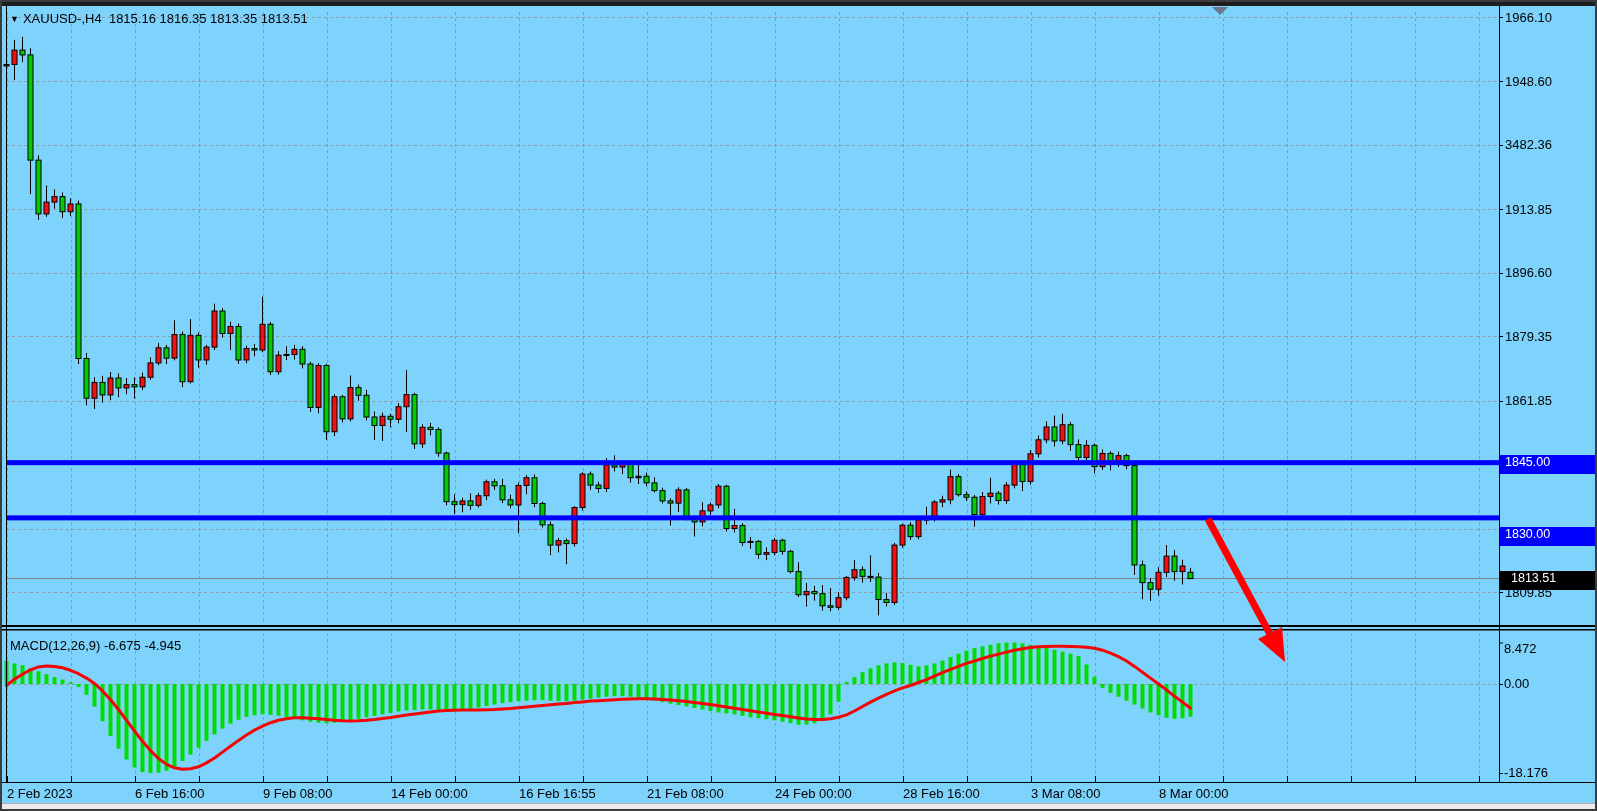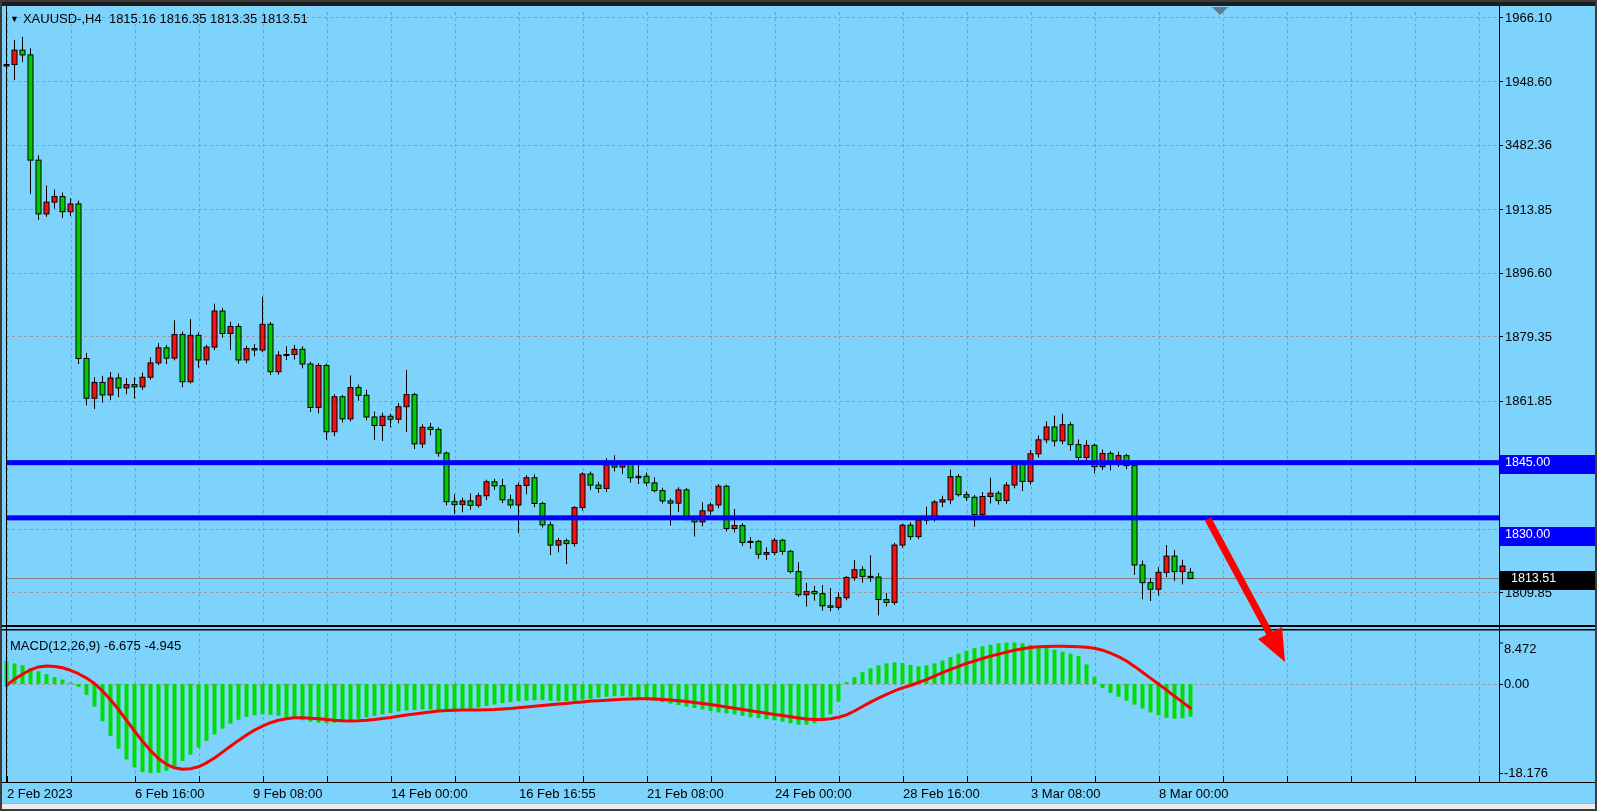--- a/index.html
+++ b/index.html
@@ -626,21 +626,21 @@
       <div class="txt plabel" style="top: 199.78px;">1913.85</div>
       <div class="txt plabel" style="top: 263.26px;">1896.60</div>
       <div class="txt plabel" style="top: 326.74px;">1879.35</div>
       <div class="txt plabel" style="top: 391.14px;">1861.85</div>
       <div class="txt plabel" style="top: 519.02px; margin-top: 48px;">1827.10</div>
       <div class="txt plabel" style="top: 582.5px;">1809.85</div>
     </div>
   <div id="taxis">
       <div class="txt" style="top: 784px; left: 5px;">2 Feb 2023</div>
       <div class="txt" style="top: 784px; left: 133px;">6 Feb 16:00</div>
-      <div class="txt" style="top: 784px; left: 251px;">9 Feb 08:00</div>
+      <div class="txt" style="top: 784px; left: 261px;">9 Feb 08:00</div>
       <div class="txt" style="top: 784px; left: 389px;">14 Feb 00:00</div>
       <div class="txt" style="top: 784px; left: 517px;">16 Feb 16:55</div>
       <div class="txt" style="top: 784px; left: 645px;">21 Feb 08:00</div>
       <div class="txt" style="top: 784px; left: 773px;">24 Feb 00:00</div>
       <div class="txt" style="top: 784px; left: 901px;">28 Feb 16:00</div>
       <div class="txt" style="top: 784px; left: 1029px;">3 Mar 08:00</div>
       <div class="txt" style="top: 784px; left: 1157px;">8 Mar 00:00</div>
     </div>
 
   <div class="bstrip"></div>

